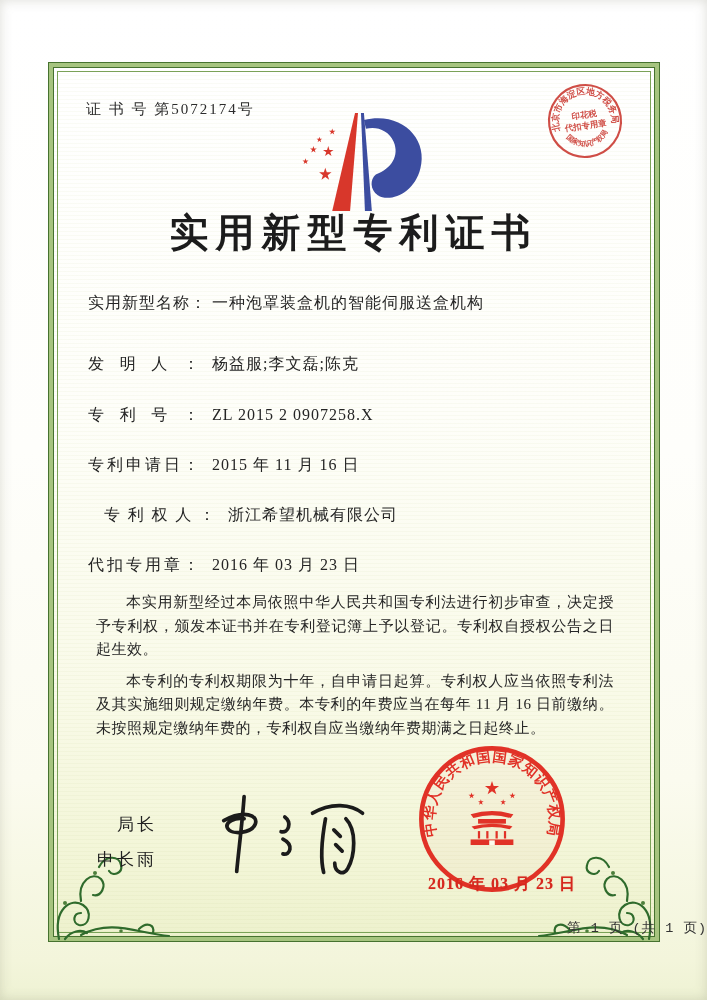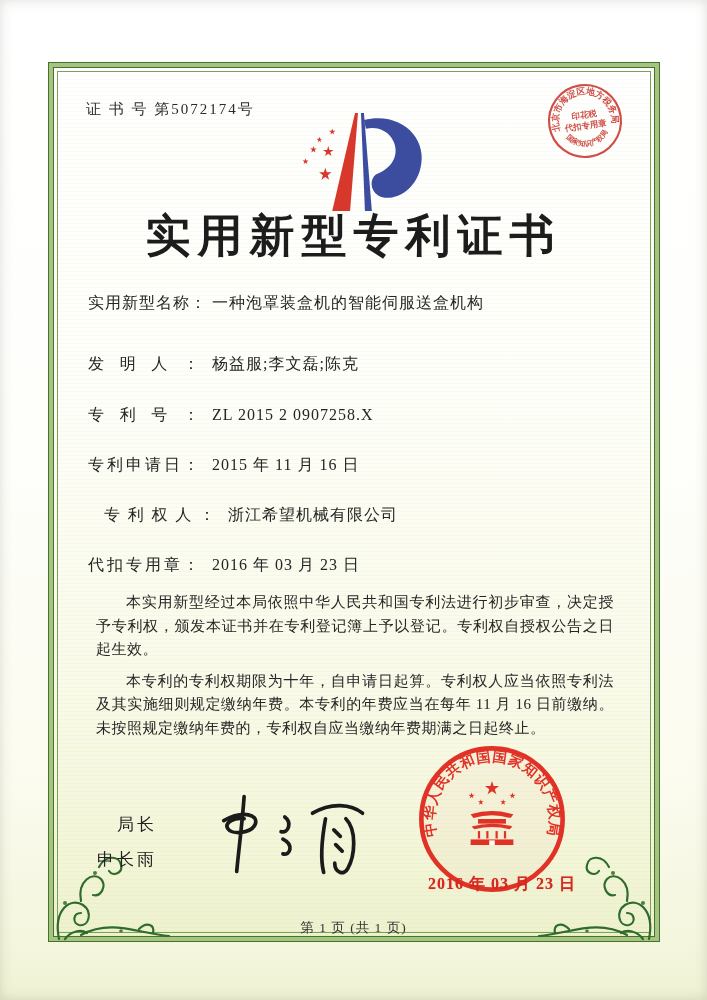--- a/index.html
+++ b/index.html
@@ -22,21 +22,21 @@
   .frame::after{
     content:'';position:absolute;inset:8px;border:1px solid #7aa257;pointer-events:none;
   }
   .cert-no{
     position:absolute;left:86px;top:100px;font-size:15px;color:#2c2c2c;letter-spacing:2px;
   }
   .logo{position:absolute;left:282px;top:111px;width:150px;height:104px;}
   .tax-stamp{position:absolute;left:539px;top:75px;width:92px;height:92px;transform:rotate(-8deg);opacity:.92;}
   .title{
     position:absolute;left:0;right:0;top:206px;text-align:center;
-    font-size:45px;font-weight:bold;color:#1c1c1c;letter-spacing:7px;
+    font-size:39px;font-weight:bold;color:#1c1c1c;letter-spacing:7px;
   }
   .fields{position:absolute;left:88px;top:293px;right:64px;font-size:16px;color:#252525;}
   .frow{position:absolute;left:0;white-space:nowrap;}
   .frow:nth-child(1){top:0;}
   .frow:nth-child(2){top:61px;}
   .frow:nth-child(3){top:112px;}
   .frow:nth-child(4){top:162px;}
   .frow:nth-child(5){top:212px;margin-left:16px;}
   .frow:nth-child(6){top:262px;}
   .flabel{display:inline-block;width:7em;text-align:justify;text-align-last:justify;letter-spacing:1px;}
@@ -47,21 +47,21 @@
   }
   .paras p{margin:8px;text-indent:2em;}
   .officials{position:absolute;left:97px;top:813px;font-size:17px;color:#222;letter-spacing:3px;text-align:right;}
   .officials div{margin-bottom:12px;}
   .signature{position:absolute;left:196px;top:780px;width:185px;height:96px;}
   .office-seal{position:absolute;left:413px;top:740px;width:158px;height:158px;opacity:.94;}
   .seal-date{
     position:absolute;left:428px;top:874px;width:180px;font-size:16px;color:#d6281e;
     letter-spacing:1px;font-weight:bold;text-shadow:0 0 1px rgba(214,40,30,.4);
   }
-  .footer{position:absolute;left:0;right:0;top:919px;text-align:center;font-size:13.5px;color:#333;letter-spacing:1px;}
+  .footer{position:absolute;left:0;right:0;top:919px;text-align:right;font-size:13.5px;color:#333;letter-spacing:1px;font-family:Liberation Mono, monospace;}
   .ornament{position:absolute;width:122px;height:94px;}
   .orn-left{left:51px;bottom:55px;}
   .orn-right{right:50px;bottom:55px;transform:scaleX(-1);}
 </style>
 </head>
 <body>
 
 <div class="page">
 
   <div class="frame"></div>

